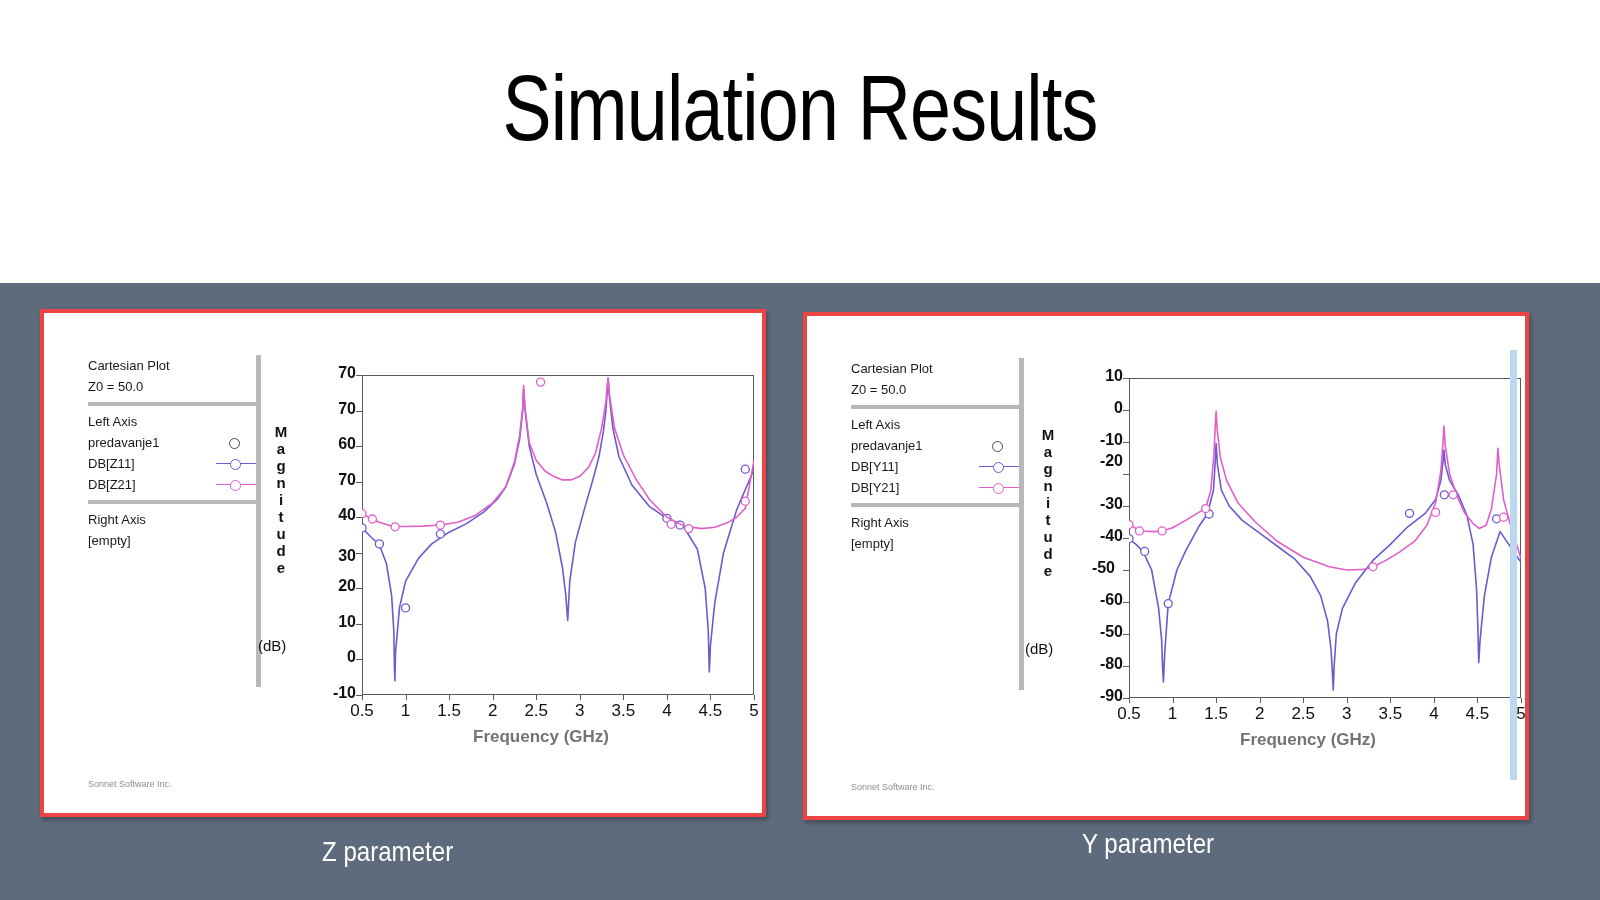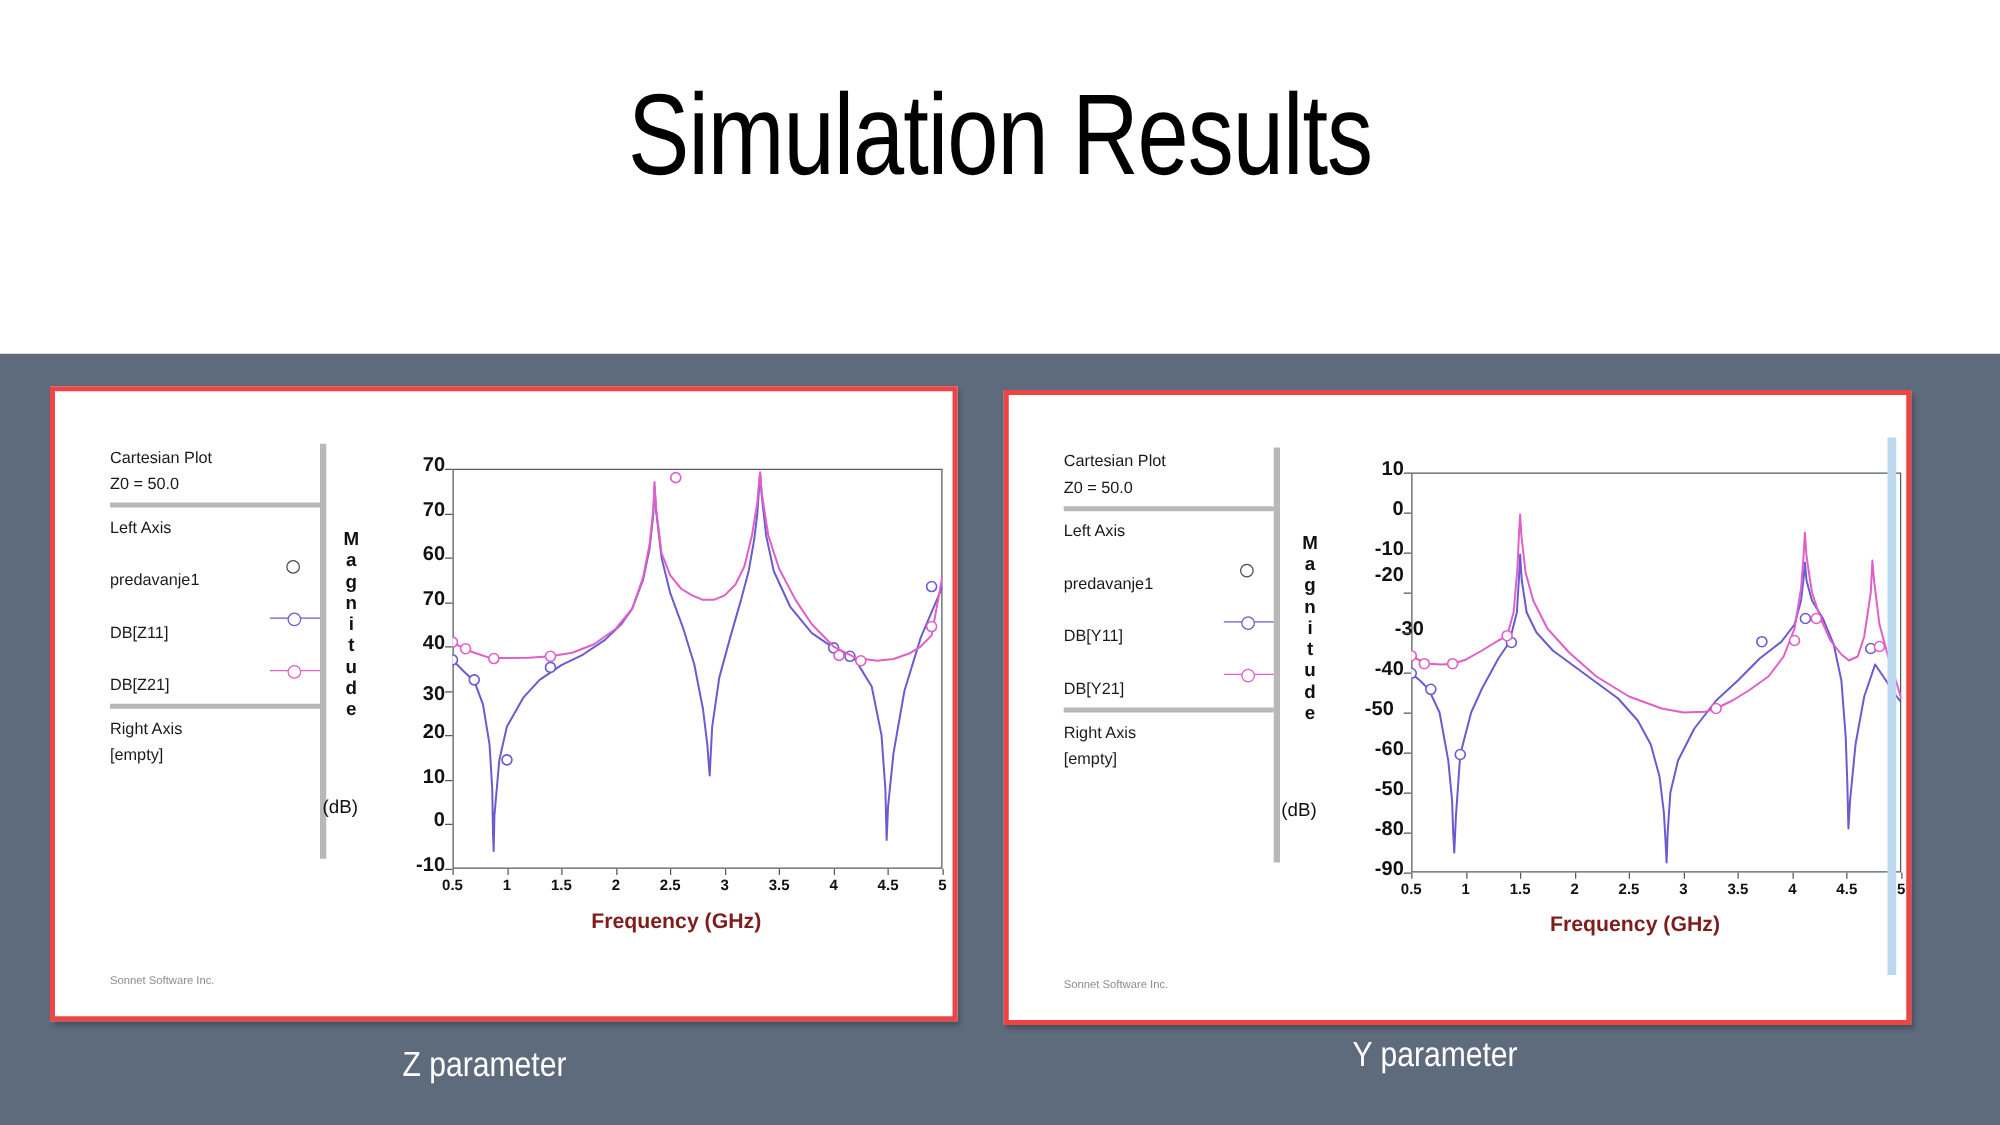--- a/index.html
+++ b/index.html
@@ -69,21 +69,21 @@
     width: 5px;
     height: 332px;
     background: #b8b8b8;
   }
   .legend-line { line-height: 21px; white-space: nowrap; }
   .legend-row {
     display: flex; align-items: center;
     justify-content: space-between;
     line-height: 21px;
   }
-  .legend-row .lbl { white-space: nowrap; margin-top: 21px; }
+  .legend-row .lbl { white-space: nowrap; }
   .sym { width: 40px; height: 14px; position: relative; flex: 0 0 40px; }
   .sym .hline {
     position: absolute; left: 0; right: 0; top: 6px; height: 1px;
   }
   .sym .ring {
     position: absolute; left: 14px; top: 2px;
     width: 11px; height: 11px; border-radius: 50%;
     background: #fff;
   }
   .sym.plain .ring { left: 13px; border: 1px solid #4a4a4a; }
@@ -106,41 +106,41 @@
     position: absolute;
     font-size: 15px;
     font-weight: 400;
     color: #111;
     white-space: nowrap;
   }
   .axis-title-h {
     position: absolute;
     font-size: 17px;
     font-weight: 700;
-    color: #7f1d1d;
+    color: #737373;
     white-space: nowrap;
   }
   .watermark {
     position: absolute;
     font-size: 9px;
     color: #8c8c8c;
     white-space: nowrap;
   }
   .tick-label {
     position: absolute;
     font-size: 16px;
     font-weight: 700;
     color: #111;
     white-space: nowrap;
     text-align: right;
   }
   .xtick-label {
     position: absolute;
-    font-size: 12px;
-    font-weight: 700;
+    font-size: 17px;
+    font-weight: 400;
     color: #111;
     white-space: nowrap;
     text-align: center;
   }
   .frame {
     position: absolute;
     border: 1px solid #555b63;
     background: #ffffff;
   }
   svg.curves { position: absolute; left: 0; top: 0; overflow: visible; }
@@ -330,21 +330,21 @@
     <div class="plot-wrap" id="plot-y">
         <div class="frame" style="left: 126px; top: 0px; width: 392px; height: 320px;"></div>
         <div class="tick-label" style="width: 44px; left: 76px; top: -11px;">10</div>
         <div style="position: absolute; background: rgb(85, 91, 99); height: 1px; width: 6px; left: 120px; top: 0px;"></div>
         <div class="tick-label" style="width: 44px; left: 76px; top: 21px;">0</div>
         <div style="position: absolute; background: rgb(85, 91, 99); height: 1px; width: 6px; left: 120px; top: 32px;"></div>
         <div class="tick-label" style="width: 44px; left: 76px; top: 53px;">-10</div>
         <div style="position: absolute; background: rgb(85, 91, 99); height: 1px; width: 6px; left: 120px; top: 64px;"></div>
         <div class="tick-label" style="width: 44px; left: 76px; top: 74px;">-20</div>
         <div style="position: absolute; background: rgb(85, 91, 99); height: 1px; width: 6px; left: 120px; top: 96px;"></div>
-        <div class="tick-label" style="width: 44px; left: 92px; top: 117px;">-30</div>
+        <div class="tick-label" style="width: 44px; left: 76px; top: 117px;">-30</div>
         <div style="position: absolute; background: rgb(85, 91, 99); height: 1px; width: 6px; left: 120px; top: 128px;"></div>
         <div class="tick-label" style="width: 44px; left: 76px; top: 149px; text-align: right;">-40</div>
         <div style="position: absolute; background: rgb(85, 91, 99); height: 1px; width: 6px; left: 120px; top: 160px;"></div>
         <div class="tick-label" style="width: 44px; left: 68px; top: 181px;">-50</div>
         <div style="position: absolute; background: rgb(85, 91, 99); height: 1px; width: 6px; left: 120px; top: 192px;"></div>
         <div class="tick-label" style="width: 44px; left: 76px; top: 213px;">-60</div>
         <div style="position: absolute; background: rgb(85, 91, 99); height: 1px; width: 6px; left: 120px; top: 224px;"></div>
         <div class="tick-label" style="width: 44px; left: 76px; top: 245px;">-50</div>
         <div style="position: absolute; background: rgb(85, 91, 99); height: 1px; width: 6px; left: 120px; top: 256px;"></div>
         <div class="tick-label" style="width: 44px; left: 76px; top: 277px;">-80</div>

